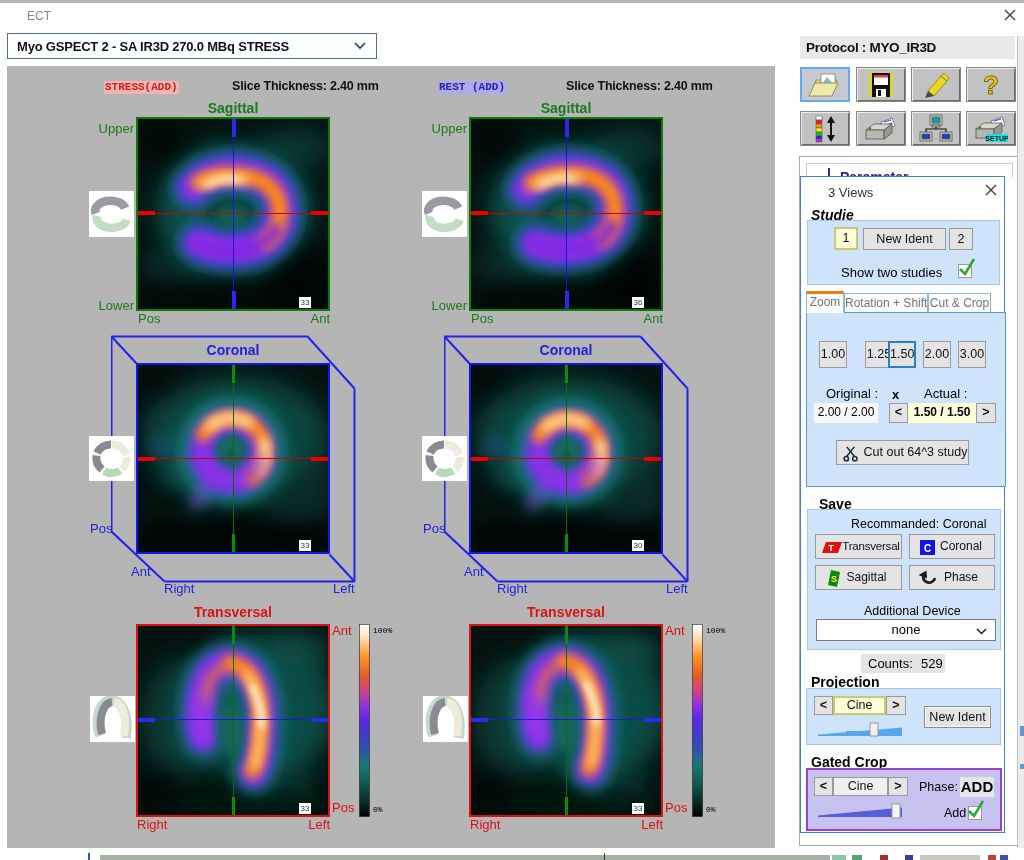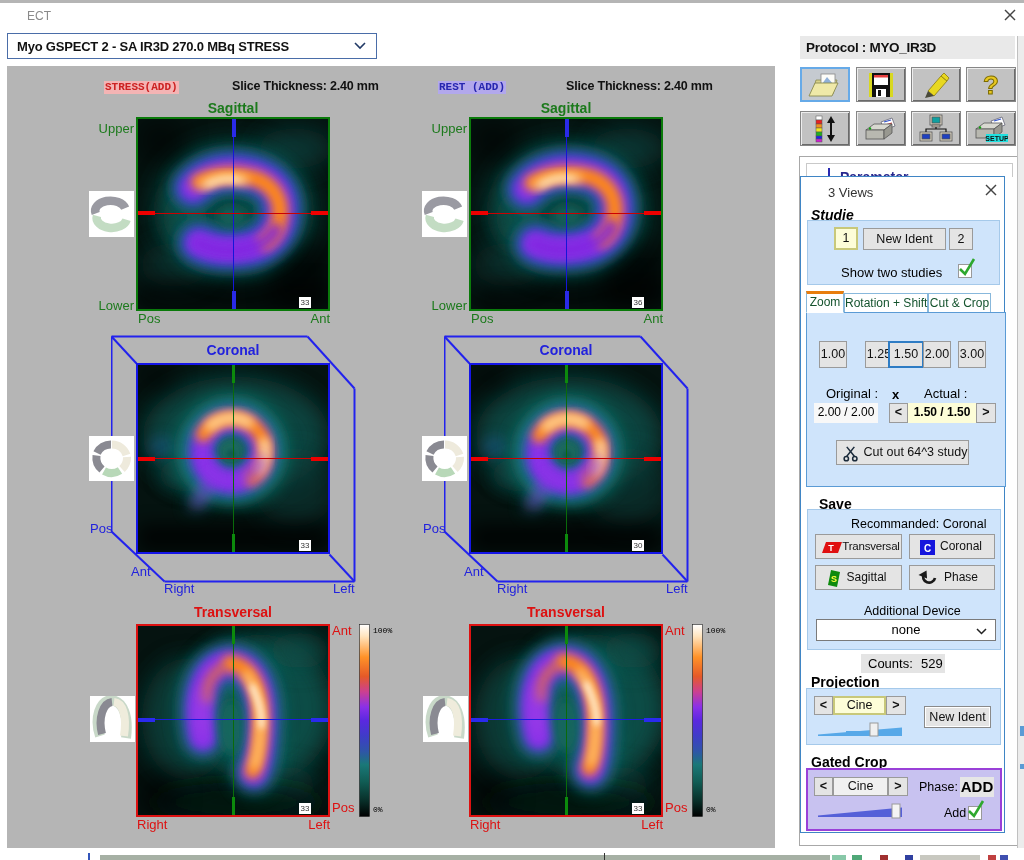--- a/index.html
+++ b/index.html
@@ -34,21 +34,21 @@
   #paramhdr { left:806px; top:163px; width:207px; height:14px; background:#fff; border:1px solid #c9c9c9; border-bottom:none; overflow:hidden; }
   #paramhdr .pl { position:absolute; left:21px; top:4px; width:2px; height:13px; background:#2a2ab2; }
   #paramhdr .pt { position:absolute; left:33px; top:5px; font-size:14px; font-weight:bold; color:#28288e; }
 
   #dlg { left:800px; top:176px; width:205px; height:657px; background:#fff; border:1px solid #3f85c5; }
   .in { position:absolute; }
   #dlg3v { left:27px; top:8px; font-size:13px; color:#333; }
   .bluebox { position:absolute; background:#cfe4fb; border:1px solid #a5c9ea; }
   .btn { position:absolute; background:#e4e4e4; border:1px solid #9a9a9a; font-size:12.5px; color:#111; text-align:center; white-space:nowrap; }
   .ybtn { background:#fdfdd8; border:2px solid #c8c87a; }
-  .tab { position:absolute; background:#fff; border:1px solid #88b8dc; font-size:12px; color:#14532d; text-align:center; white-space:nowrap; }
+  .tab { position:absolute; background:#fff; border:1px solid #88b8dc; font-size:12px; color:#737373; text-align:center; white-space:nowrap; }
   .xmark line { stroke:#444; stroke-width:1.4; }
 </style>
 </head>
 <body>
 <div id="page">
   <div class="abs" id="topstrip"></div>
   <div class="abs" id="ttl">ECT</div>
   <svg class="abs xmark" style="left:1004px;top:9px;" width="12" height="12">
       <line x1="1" y1="1" x2="11" y2="11" stroke="#9a9a9a"></line>
       <line x1="11" y1="1" x2="1" y2="11" stroke="#9a9a9a"></line>
@@ -599,21 +599,21 @@
         <polyline points="3,13 8,18 17,3" fill="none" stroke="#2ea82e" stroke-width="2.6"></polyline>
       </svg>
 
     <div class="tab" style="left:5px;top:114px;width:38px;height:22px;line-height:17px;border-top:3px solid #e87d0d;border-bottom:1px solid #fff;background:#fff;z-index:2;">Zoom</div>
     <div class="tab" style="left:43px;top:116px;width:84px;height:20px;line-height:18px;">Rotation + Shift</div>
     <div class="tab" style="left:127px;top:116px;width:63px;height:20px;line-height:18px;">Cut &amp; Crop</div>
     <div class="bluebox" style="left:5px;top:135px;width:200px;height:175px;border:1px solid #5b9bd5;"></div>
 
     <div class="btn" style="left:18px;top:164px;width:28px;height:27px;line-height:24px;">1.00</div>
     <div class="btn" style="left:64px;top:164px;width:28px;height:27px;line-height:24px;">1.25</div>
-    <div class="btn" style="left:87px;top:164px;width:36px;height:27px;line-height:23px;border:2px solid #2e7cc4;">1.50</div>
+    <div class="btn" style="left:87px;top:164px;width:28px;height:27px;line-height:23px;border:2px solid #2e7cc4;">1.50</div>
     <div class="btn" style="left:122px;top:164px;width:28px;height:27px;line-height:24px;">2.00</div>
     <div class="btn" style="left:157px;top:164px;width:28px;height:27px;line-height:24px;">3.00</div>
     <div class="in" style="left:25px;top:209px;font-size:13px;">Original :</div>
     <div class="in" style="left:91px;top:210px;font-size:13px;font-weight:bold;">x</div>
     <div class="in" style="left:123px;top:209px;font-size:13px;">Actual :</div>
     <div class="in" style="left:13px;top:226px;width:64px;height:20px;background:#f8f8f8;font-weight:normal;font-size:12px;text-align:center;line-height:19px;white-space:nowrap;">2.00 / 2.00</div>
     <div class="btn" style="left:88px;top:226px;width:19px;height:20px;line-height:17px;font-weight:bold;">&lt;</div>
     <div class="in" style="left:107px;top:226px;width:68px;height:20px;background:#fdfdd8;font-weight:bold;font-size:12px;text-align:center;line-height:19px;white-space:nowrap;">1.50 / 1.50</div>
     <div class="btn" style="left:175px;top:226px;width:20px;height:20px;line-height:17px;font-weight:bold;">&gt;</div>
     <div class="btn" style="left:35px;top:263px;width:133px;height:25px;line-height:22px;font-size:12.5px;">

